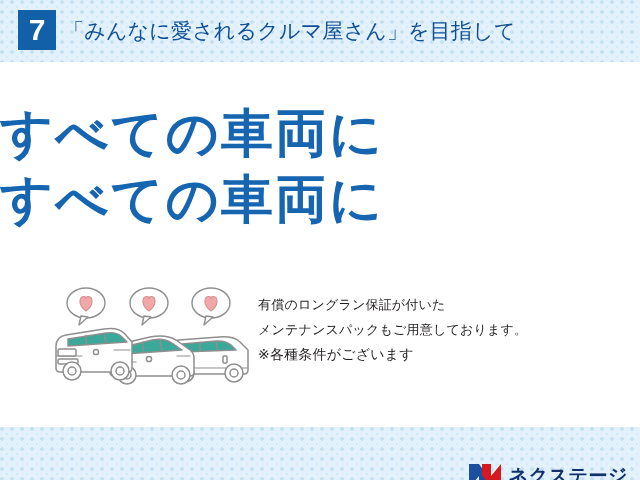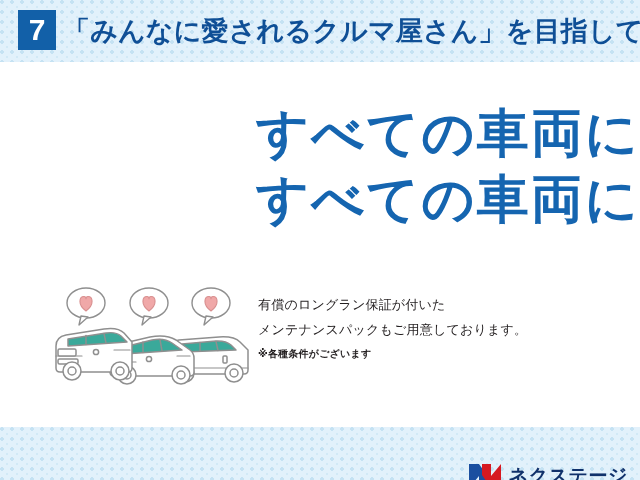--- a/index.html
+++ b/index.html
@@ -54,43 +54,43 @@
     text-align: center;
     letter-spacing: 0px;
   }
   #header-title {
     position: absolute;
     left: 63px;
     top: 12px;
     width: 560px;
     height: 38px;
     line-height: 38px;
-    font-size: 27px;
-    font-weight: bold;
+    font-size: 21px;
+    font-weight: normal;
     color: #0f4f96;
     white-space: nowrap;
     letter-spacing: 0.2px;
   }
 
   
   #main {
     position: absolute;
     left: 0;
     top: 62px;
     width: 640px;
     height: 365px;
     background: #ffffff;
   }
 
   #headline {
     position: absolute;
     left: 0;
     top: 38px;
     width: 640px;
-    text-align: right;
+    text-align: left;
     color: #1565b0;
     font-weight: bold;
     font-size: 52px;
     line-height: 66px;
     letter-spacing: 2px;
   }
   #headline .hl-line {
     display: block;
   }
 
@@ -121,23 +121,23 @@
   #description .desc-line {
     display: block;
     font-size: 13px;
     line-height: 25px;
     font-weight: normal;
     white-space: nowrap;
     letter-spacing: 0.2px;
   }
   #description .desc-note {
     display: block;
-    font-size: 10px;
+    font-size: 14px;
     line-height: 24px;
-    font-weight: bold;
+    font-weight: normal;
     white-space: nowrap;
     letter-spacing: 0.2px;
   }
 
   
   #footer {
     position: absolute;
     left: 0;
     top: 427px;
     width: 640px;

